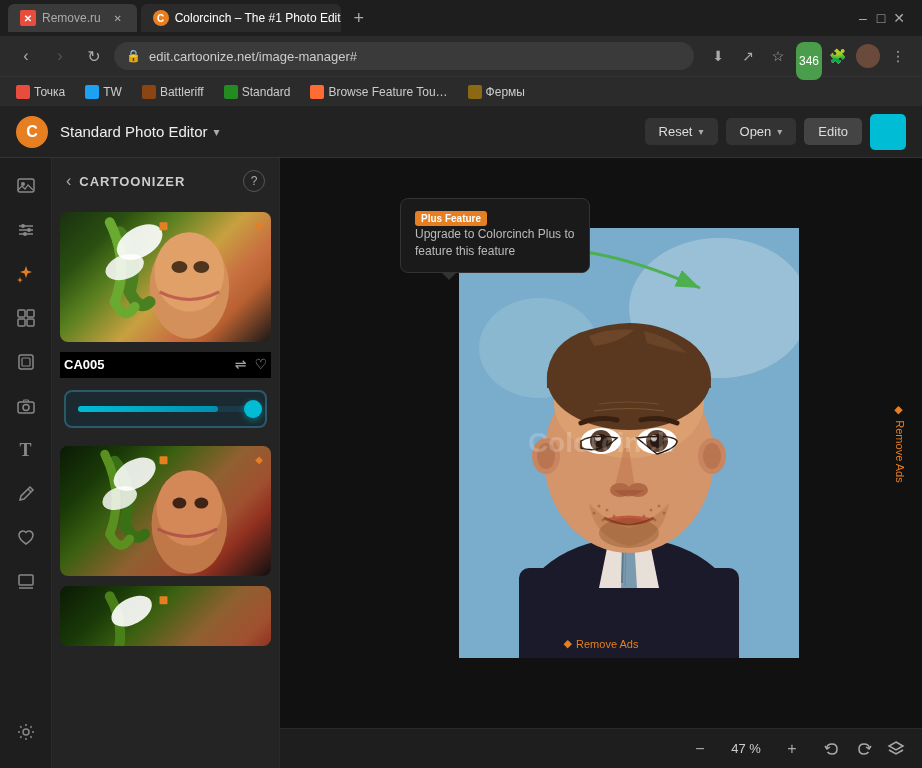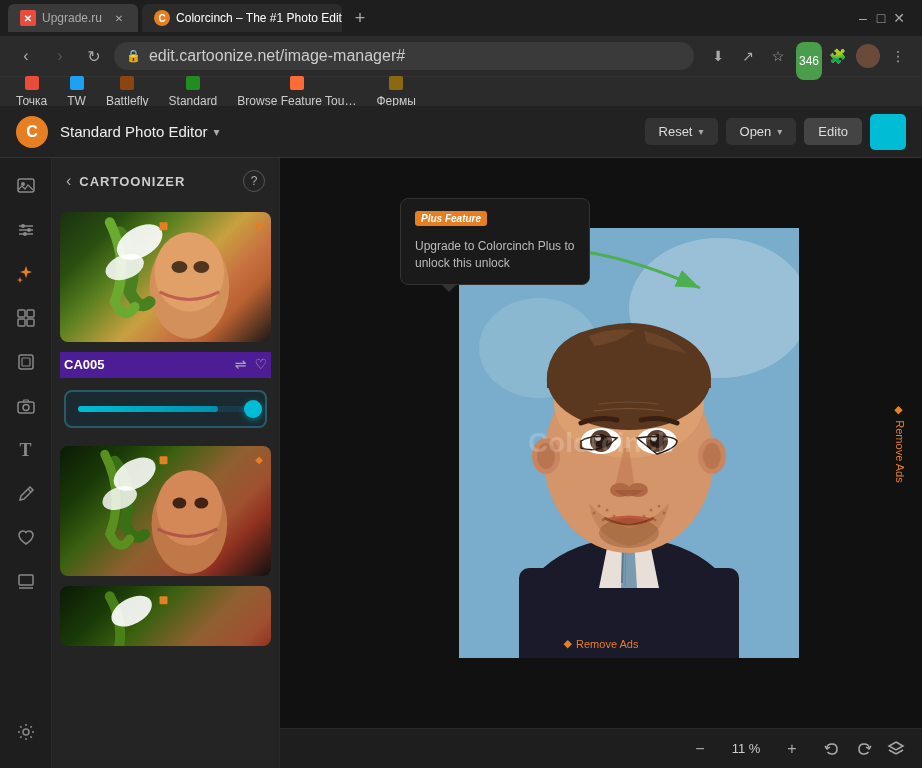--- a/index.html
+++ b/index.html
@@ -12,29 +12,29 @@
     .tab-icon { width: 16px; height: 16px; border-radius: 2px; flex-shrink: 0; }
     .noznet-icon { background: #e74c3c; }
     .colorcinch-icon { background: #e67e22; border-radius: 50%; }
     .new-tab-btn { width: 28px; height: 28px; display: flex; align-items: center; justify-content: center; color: #aaa; font-size: 18px; cursor: pointer; border-radius: 4px; }
     .window-controls { margin-left: auto; display: flex; align-items: center; gap: 4px; padding-right: 8px; }
     .win-btn { width: 14px; height: 14px; border-radius: 50%; display: flex; align-items: center; justify-content: center; font-size: 10px; color: #666; cursor: pointer; }
 
     .nav-bar { display: flex; align-items: center; height: 40px; background: #2b2b2b; padding: 0 12px; gap: 6px; }
     .nav-btn { width: 28px; height: 28px; display: flex; align-items: center; justify-content: center; color: #aaa; font-size: 16px; cursor: pointer; border-radius: 4px; }
     .address-bar { flex: 1; background: #3a3a3a; border-radius: 20px; height: 28px; display: flex; align-items: center; padding: 0 12px; gap: 8px; }
-    .address-text { font-size: 16px; color: #ccc; }
+    .address-text { font-size: 13px; color: #ccc; }
     .lock-icon { color: #aaa; font-size: 12px; }
     .nav-icons-right { display: flex; align-items: center; gap: 6px; margin-left: 6px; }
     .nav-icon { width: 24px; height: 24px; display: flex; align-items: center; justify-content: center; color: #aaa; font-size: 14px; cursor: pointer; border-radius: 3px; }
     .nav-icon.badge { position: relative; }
     .badge-num { position: absolute; top: -2px; right: -2px; background: #4a9d4a; color: white; font-size: 12px; border-radius: 8px; padding: 12px 3px; min-width: 14px; text-align: center; }
 
     .bookmarks-bar { display: flex; align-items: center; height: 30px; background: #2b2b2b; padding: 0 8px; gap: 4px; border-top: 1px solid #333; }
-    .bookmark { display: flex; align-items: center; gap: 4px; padding: 2px 8px; border-radius: 3px; color: #ccc; font-size: 12px; cursor: pointer; white-space: nowrap; flex-direction: column; }
+    .bookmark { display: flex; align-items: center; gap: 4px; padding: 2px 8px; border-radius: 3px; color: #ccc; font-size: 12px; cursor: pointer; white-space: nowrap; }
     .bookmark-icon { width: 14px; height: 14px; border-radius: 2px; flex-shrink: 0; }
 
     
     .app { display: flex; flex-direction: column; height: calc(768px - 36px - 40px - 30px); background: #1a1a1a; }
 
     .app-header { display: flex; align-items: center; height: 52px; background: #222; padding: 0 16px; border-bottom: 1px solid #333; }
     .app-logo { width: 32px; height: 32px; background: #e67e22; border-radius: 50%; display: flex; align-items: center; justify-content: center; color: white; font-size: 16px; font-weight: bold; margin-right: 12px; }
     .app-title-area { display: flex; align-items: center; gap: 6px; }
     .app-title { font-size: 15px; color: #eee; font-weight: 500; }
     .title-chevron { color: #aaa; font-size: 12px; }
@@ -82,40 +82,40 @@
     .canvas-area { flex: 1; background: #111; display: flex; flex-direction: column; position: relative; }
     .canvas-viewport { flex: 1; display: flex; align-items: center; justify-content: center; position: relative; overflow: hidden; }
 
     .photo-canvas { position: relative; width: 284px; height: 430px; }
     
     .watermark { position: absolute; top: 50%; left: 50%; transform: translate(-50%, -50%); color: rgba(255,255,255,0.2); font-size: 28px; font-weight: bold; pointer-events: none; white-space: nowrap; }
     .remove-ads-bottom { position: absolute; bottom: 8px; left: 50%; transform: translateX(-50%); display: flex; align-items: center; gap: 4px; color: #e67e22; font-size: 11px; cursor: pointer; white-space: nowrap; }
 
     
     .tooltip-popup { position: absolute; top: 40px; left: 120px; background: #1a1a1a; border: 1px solid #333; border-radius: 8px; padding: 12px 14px; width: 190px; z-index: 10; }
-    .tooltip-header { display: flex; align-items: flex-start; gap: 6px; margin-bottom: 12px; font-style: italic; }
+    .tooltip-header { display: flex; align-items: flex-start; gap: 6px; margin-bottom: 0; }
     .tooltip-badge { background: #e67e22; color: white; font-size: 10px; padding: 2px 6px; border-radius: 3px; font-weight: 600; }
     .tooltip-text { color: #bbb; font-size: 12px; line-height: 1.4; }
     .tooltip-arrow { position: absolute; bottom: -8px; left: 40px; width: 0; height: 0; border-left: 8px solid transparent; border-right: 8px solid transparent; border-top: 8px solid #333; }
 
     
     .canvas-toolbar { height: 40px; background: #1e1e1e; border-top: 1px solid #2a2a2a; display: flex; align-items: center; justify-content: center; gap: 12px; }
     .toolbar-btn { width: 28px; height: 28px; display: flex; align-items: center; justify-content: center; color: #aaa; font-size: 16px; cursor: pointer; border-radius: 4px; }
     .zoom-text { color: #ccc; font-size: 13px; min-width: 40px; text-align: center; }
     .toolbar-right { margin-left: auto; display: flex; align-items: center; gap: 4px; padding-right: 12px; }
   </style>
 </head>
 <body>
 
 <div>
 
   <div class="tab-bar">
     <div class="tab inactive">
       <div class="tab-icon noznet-icon" style="display:flex;align-items:center;justify-content:center;color:white;font-size:10px;font-weight:bold;">✕</div>
-      <span>Upgrade.ru</span>
+      <span>Remove.ru</span>
       <div class="tab-close">✕</div>
     </div>
     <div class="tab active">
       <div class="tab-icon colorcinch-icon" style="display:flex;align-items:center;justify-content:center;color:white;font-size:10px;font-weight:bold;">C</div>
       <span>Colorcinch – The #1 Photo Edito…</span>
 
     </div>
     <div class="new-tab-btn">+</div>
     <div class="window-controls">
       <div class="win-btn" style="color:#aaa;font-size:14px;">–</div>
@@ -152,21 +152,21 @@
     <div class="bookmark">
       <div class="bookmark-icon" style="background:#e74c3c;"></div>
       <span>Точка</span>
     </div>
     <div class="bookmark">
       <div class="bookmark-icon" style="background:#1da1f2;border-radius:2px;"></div>
       <span>TW</span>
     </div>
     <div class="bookmark">
       <div class="bookmark-icon" style="background:#8b4513;"></div>
-      <span>Battlefly</span>
+      <span>Battleriff</span>
     </div>
     <div class="bookmark">
       <div class="bookmark-icon" style="background:#228b22;"></div>
       <span>Standard</span>
     </div>
     <div class="bookmark">
       <div class="bookmark-icon" style="background:#ff6b35;"></div>
       <span>Browse Feature Tou…</span>
     </div>
     <div class="bookmark">
@@ -296,21 +296,21 @@
               <path d="M50 10 Q70 50 55 90 Q65 110 75 95" stroke="#6aaa30" stroke-width="10" fill="none" stroke-linecap="round"></path>
               <ellipse cx="80" cy="30" rx="25" ry="15" fill="white" opacity="0.9" transform="rotate(-30 80 30)"></ellipse>
               <ellipse cx="65" cy="55" rx="20" ry="12" fill="white" opacity="0.85" transform="rotate(-20 65 55)"></ellipse>
               <path d="M100 80 Q130 95 160 80" stroke="#c06050" stroke-width="3" fill="none"></path>
               <rect x="100" y="10" width="8" height="8" fill="#e67e22" rx="1"></rect>
             </svg>
           </div>
           <div class="diamond-icon-small">◆</div>
         </div>
 
-        <div style="display:flex;align-items:center;justify-content:space-between;padding:4px 4px 6px;background:#4c1d95;">
+        <div style="display:flex;align-items:center;justify-content:space-between;padding:4px 4px 6px;background:#000000;">
           <span style="color:#fff;font-size:13px;font-weight:600;">CA005</span>
           <div style="display:flex;gap:8px;align-items:center;">
             <span style="color:#aaa;font-size:14px;cursor:pointer;">⇌</span>
             <span style="color:#aaa;font-size:14px;cursor:pointer;">♡</span>
           </div>
         </div>
 
 
         <div class="slider-container">
           <div class="slider-outer">
@@ -351,21 +351,21 @@
       </div>
     </div>
 
     <div class="canvas-area">
       <div class="canvas-viewport">
 
         <div class="tooltip-popup">
           <div class="tooltip-header">
             <span class="tooltip-badge">Plus Feature</span>
           </div>
-          <div class="tooltip-text">Upgrade to Colorcinch Plus to unlock this unlock</div>
+          <div class="tooltip-text">Upgrade to Colorcinch Plus to feature this feature</div>
           <div class="tooltip-arrow"></div>
         </div>
 
         <svg style="position:absolute;top:80px;left:250px;z-index:5;pointer-events:none;" width="200" height="80">
           <defs>
             <marker id="arrowhead" markerWidth="8" markerHeight="6" refX="8" refY="3" orient="auto">
               <polygon points="0 0, 8 3, 0 6" fill="#4caf50"></polygon>
             </marker>
           </defs>
           <path d="M10 10 Q80 10 170 50" stroke="#4caf50" stroke-width="3" fill="none" marker-end="url(#arrowhead)"></path>
@@ -466,21 +466,21 @@
         <div style="position:absolute;right:16px;top:50%;transform:translateY(-50%);display:flex;align-items:center;gap:4px;color:#e67e22;font-size:11px;cursor:pointer;writing-mode:vertical-rl;text-orientation:mixed;">
           <span>◆</span>
           <span>Remove Ads</span>
         </div>
 
       </div>
 
       <div class="canvas-toolbar">
         <div style="flex:1;"></div>
         <div class="toolbar-btn">−</div>
-        <span class="zoom-text">11 %</span>
+        <span class="zoom-text">47 %</span>
         <div class="toolbar-btn">+</div>
         <div class="toolbar-right">
           <div class="toolbar-btn">
             <svg width="18" height="18" viewBox="0 0 18 18">
                 <path d="M4 8 Q4 4 9 4 Q14 4 14 9 Q14 14 9 14 Q6 14 4.5 12" stroke="#aaa" stroke-width="1.5" fill="none"></path>
                 <polyline points="2,6 4,9 7,7" fill="none" stroke="#aaa" stroke-width="1.5"></polyline>
               </svg>
           </div>
           <div class="toolbar-btn">
             <svg width="18" height="18" viewBox="0 0 18 18">

